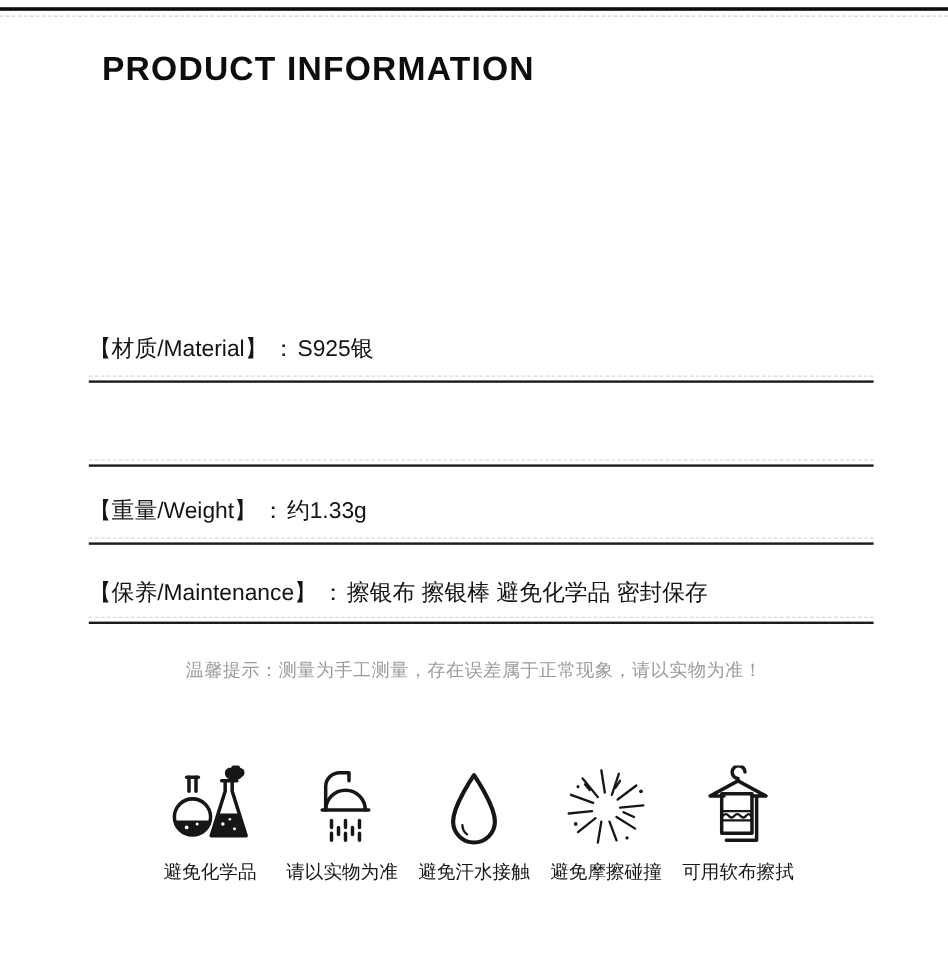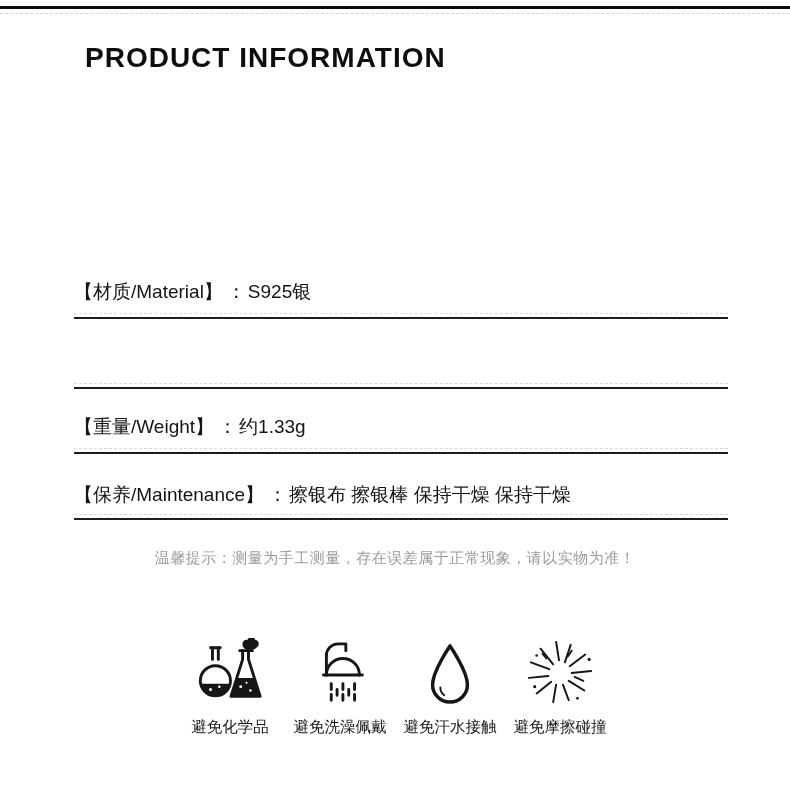--- a/index.html
+++ b/index.html
@@ -61,21 +61,21 @@
 
   <div class="spec-row" style="top:414px;">
     <span>【重量/Weight】</span><span class="colon">：</span><span>约1.33g</span>
   </div>
   <div class="sep" style="top:448px;">
       <div class="dash"></div>
       <div class="solid"></div>
     </div>
 
   <div class="spec-row" style="top:482px;">
-    <span>【保养/Maintenance】</span><span class="colon">：</span><span>擦银布 擦银棒 保持干燥 保持干燥</span>
+    <span>【保养/Maintenance】</span><span class="colon">：</span><span>擦银布 擦银棒 避免化学品 密封保存</span>
   </div>
   <div class="sep" style="top:514px;">
       <div class="dash"></div>
       <div class="solid"></div>
     </div>
 
   <div class="tip">温馨提示：测量为手工测量，存在误差属于正常现象，请以实物为准！</div>
 
   <div class="icons">
 
@@ -108,21 +108,21 @@
       <span>
         <svg width="68" height="72" viewBox="0 0 70 74">
           <path class="ink" d="M21 38 V18 a12 12 0 0 1 12 -12 h8 v7"></path>
           <path class="ink" d="M21 38 a17 17 0 0 1 34 0"></path>
           <path class="ink" d="M18 38 h40"></path>
           <path class="ink" d="M26 47 v6 M38 47 v6 M50 47 v6"></path>
           <path class="ink" d="M26 58 v6 M38 58 v6 M50 58 v6"></path>
           <path class="ink" d="M32 53 v6 M44 53 v6"></path>
         </svg>
       </span>
-      <span class="icon-label">避免洗澡佩戴</span>
+      <span class="icon-label">请以实物为准</span>
     </div>
 
     <div class="icon-group">
       <span>
         <svg width="60" height="72" viewBox="0 0 62 74">
           <path class="ink" style="stroke-width:3.6" d="M31 8 C31 8 13 34 13 48 a18 18 0 0 0 36 0 C49 34 31 8 31 8 z"></path>
           <path class="ink-thin" d="M21 51 a10 10 0 0 0 4 8"></path>
         </svg>
       </span>
       <span class="icon-label">避免汗水接触</span>
@@ -147,15 +147,35 @@
           <path class="ink-thin" d="M51 40 L60 44"></path>
           <circle class="fill-ink" cx="66" cy="22" r="1.6"></circle>
           <circle class="fill-ink" cx="10" cy="50" r="1.6"></circle>
           <circle class="fill-ink" cx="54" cy="62" r="1.4"></circle>
           <circle class="fill-ink" cx="12" cy="18" r="1.3"></circle>
         </svg>
       </span>
       <span class="icon-label">避免摩擦碰撞</span>
     </div>
 
+    <div class="icon-group">
+      <span>
+        <svg width="66" height="72" viewBox="0 0 68 74">
+
+          <path class="ink" d="M34 13 v-2 a5.5 5.5 0 1 1 6 -5.5"></path>
+
+          <path class="ink" d="M34 13 L10 26 h12"></path>
+          <path class="ink" d="M34 13 L58 26 h-12"></path>
+
+          <path class="ink" d="M50 28 v36 h-26"></path>
+
+          <rect x="20" y="24" width="26" height="34" fill="#fff" class="ink"></rect>
+
+          <path class="ink-thin" d="M20 39 h26"></path>
+          <path class="ink-thin" d="M20 47 h26"></path>
+          <path class="ink-thin" d="M21 43 q2.5 -3 5 0 q2.5 3 5 0 q2.5 -3 5 0 q2.5 3 5 0 q2.5 -3 4 0"></path>
+        </svg>
+      </span>
+      <span class="icon-label">可用软布擦拭</span>
+    </div>
 
   </div>
 </div>
 
 </body></html>

